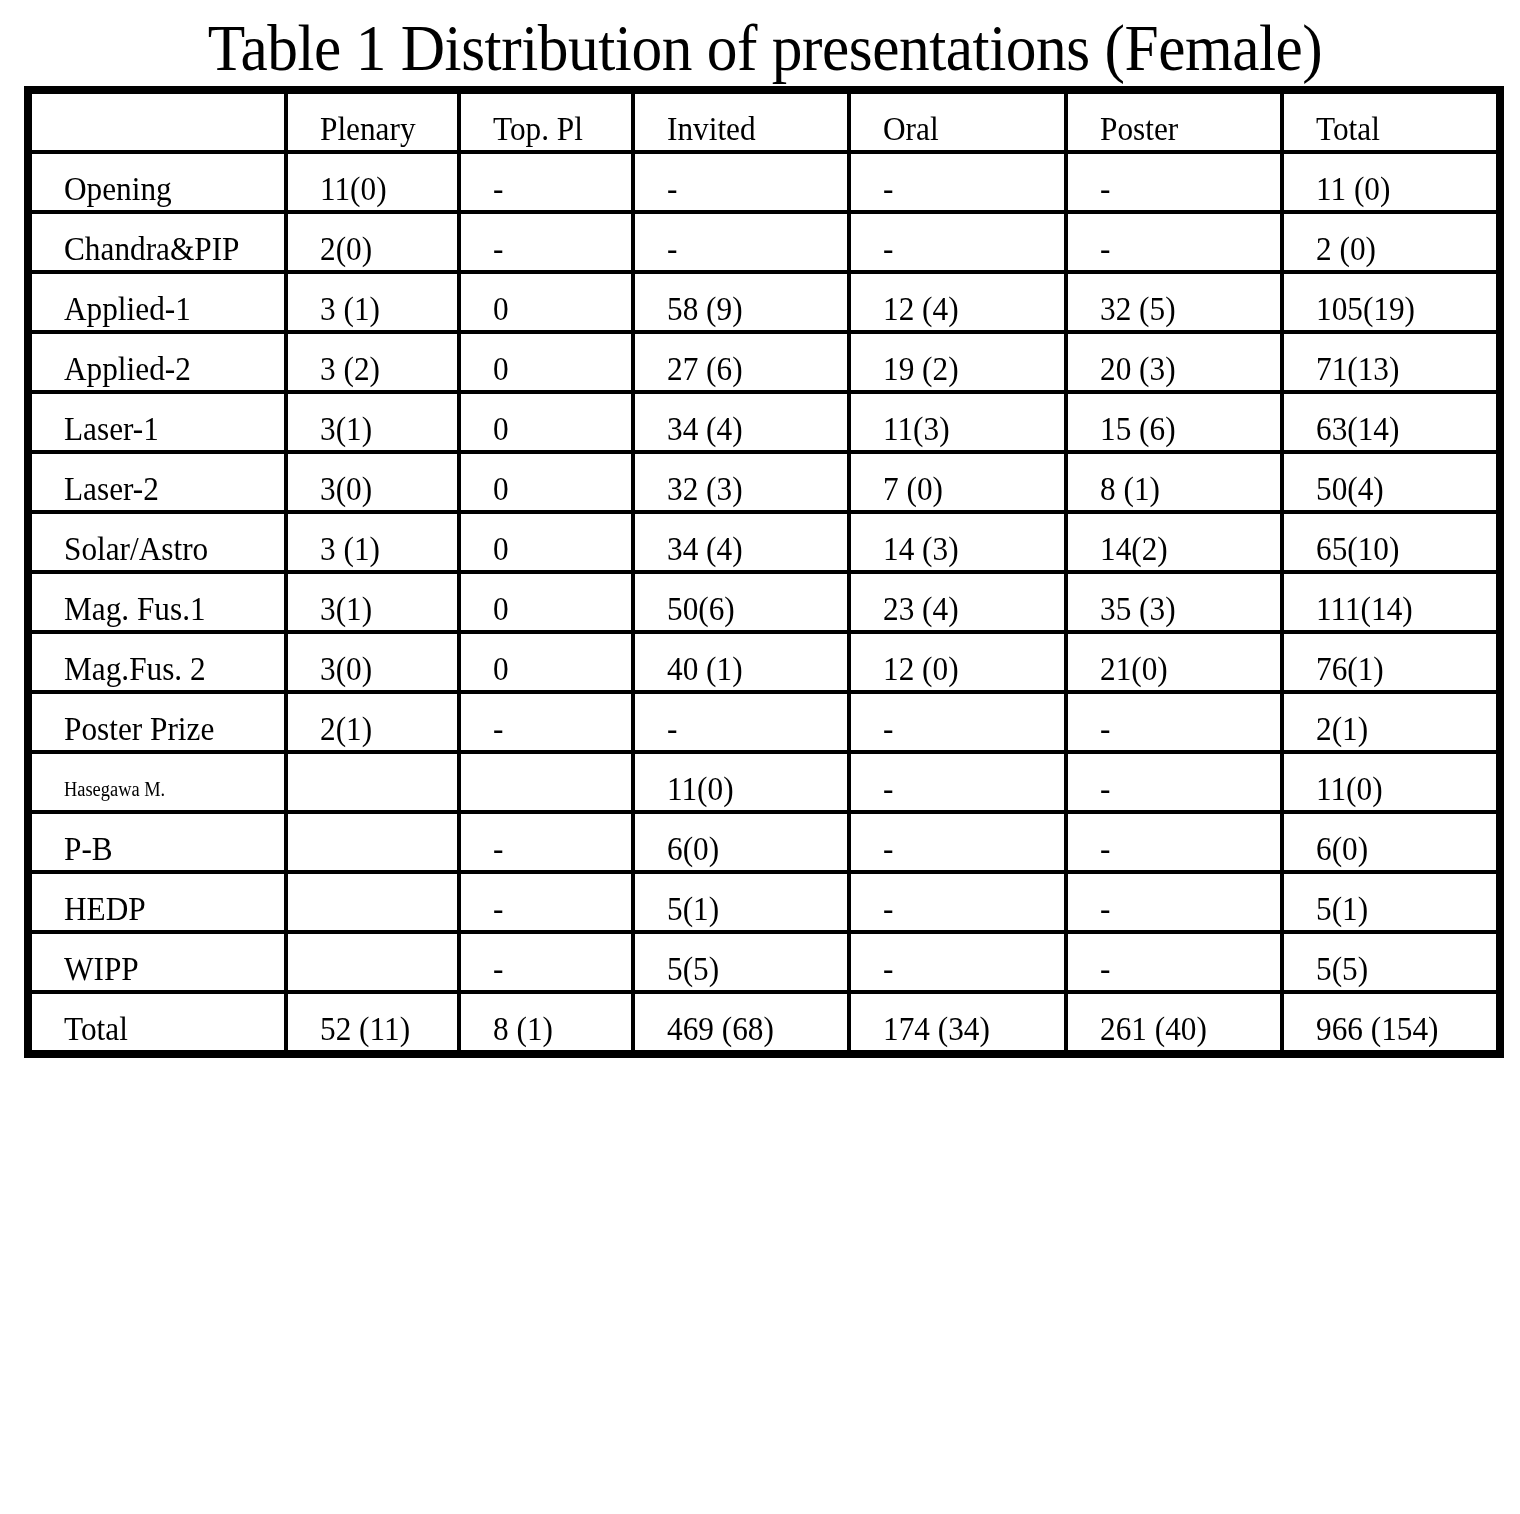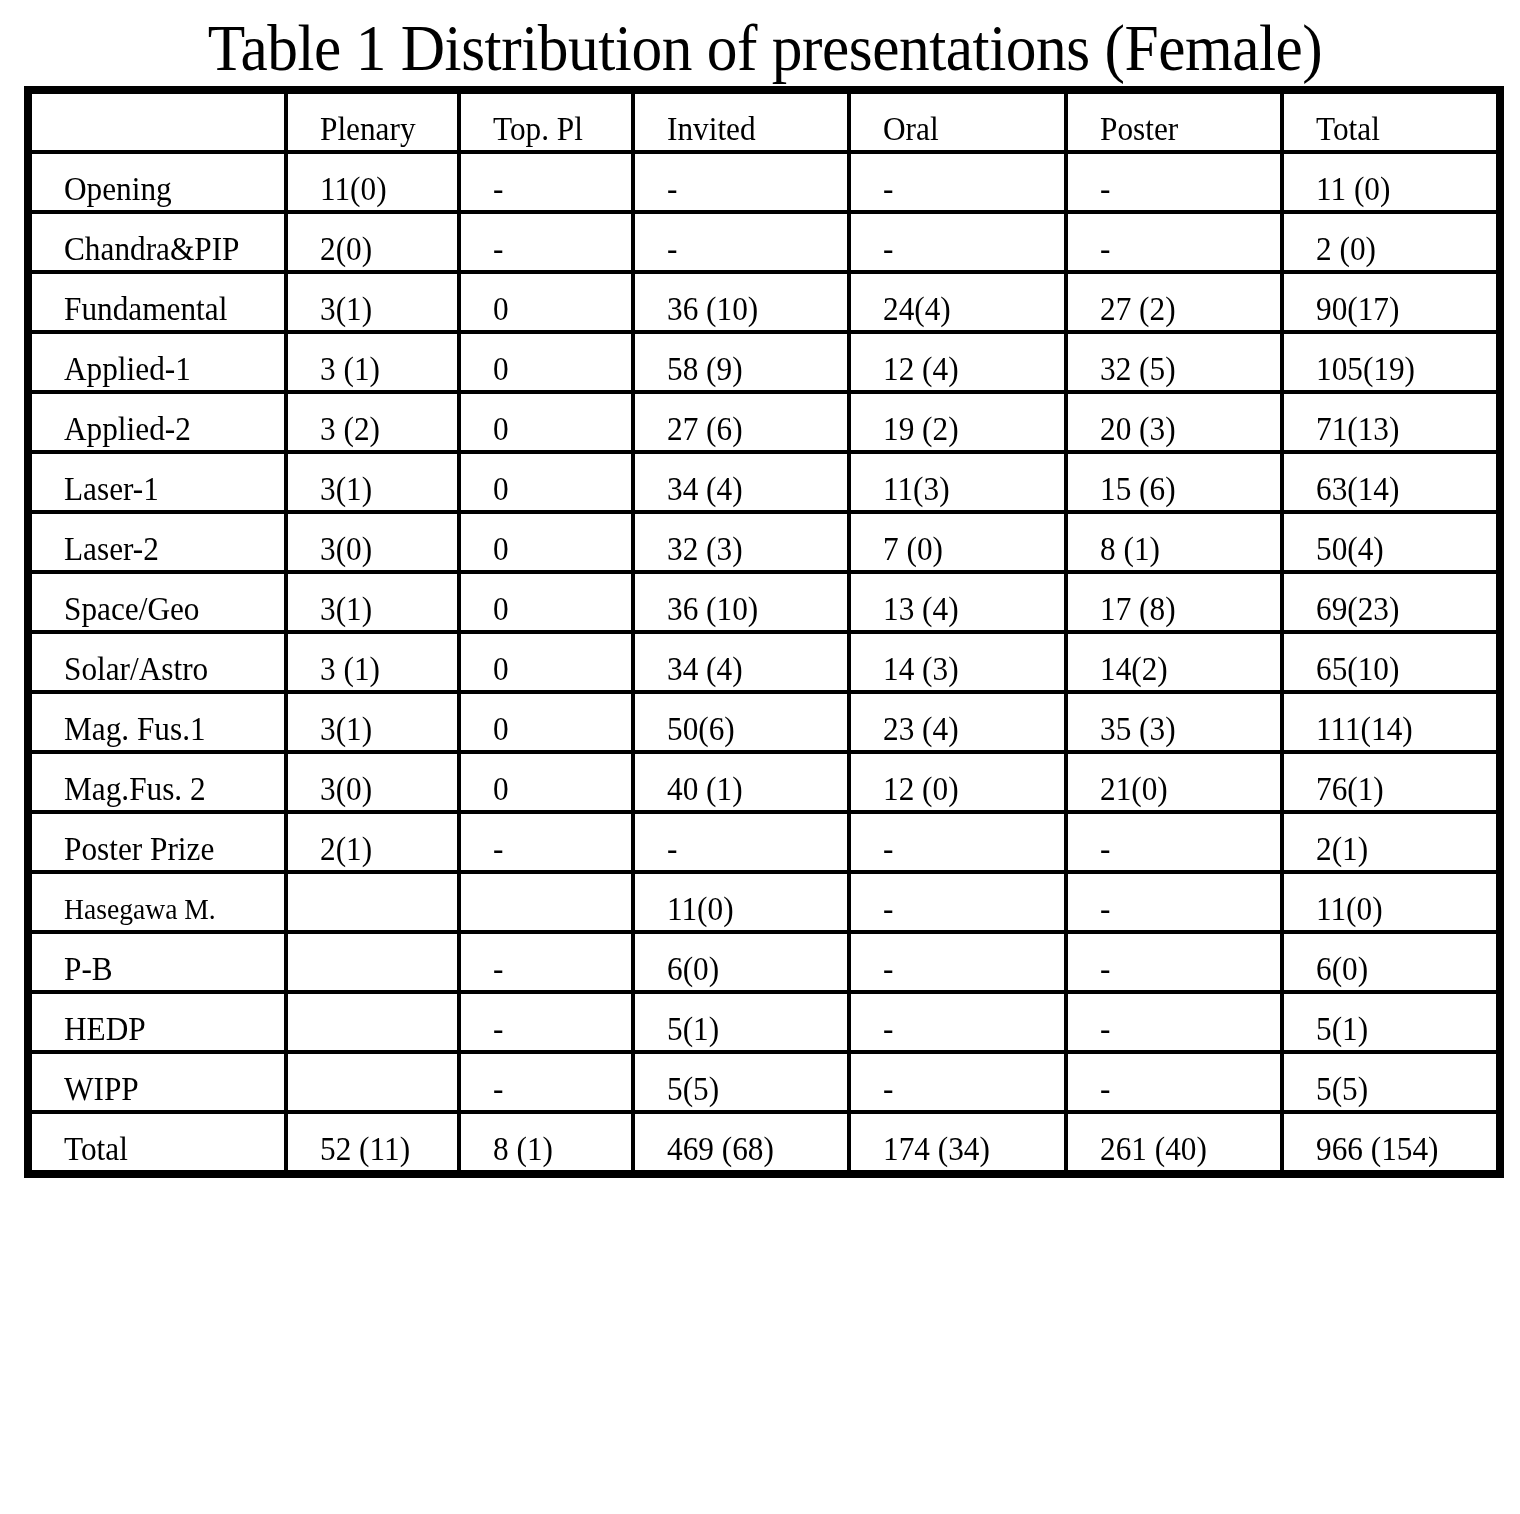--- a/index.html
+++ b/index.html
@@ -55,21 +55,21 @@
       white-space: nowrap;
       overflow: hidden;
     }
     table.dist th {
       height: 56px;
     }
     table.dist td.label {
       padding-left: 32px;
     }
     table.dist td.label.small {
-      font-size: 30px;
+      font-size: 20px;
     }
     .cell-text {
       display: inline-block;
       transform: scaleX(0.92);
       transform-origin: left bottom;
       padding-bottom: 2px;
     }
   </style>
 </head>
 <body>
@@ -110,29 +110,20 @@
       <tr>
         <td class="label"><span class="cell-text">Chandra&amp;PIP</span></td>
         <td><span class="cell-text">2(0)</span></td>
         <td><span class="cell-text">-</span></td>
         <td><span class="cell-text">-</span></td>
         <td><span class="cell-text">-</span></td>
         <td><span class="cell-text">-</span></td>
         <td><span class="cell-text">2 (0)</span></td>
       </tr>
       <tr>
-        <td class="label"><span class="cell-text">Fundamental</span></td>
-        <td><span class="cell-text">3(1)</span></td>
-        <td><span class="cell-text">0</span></td>
-        <td><span class="cell-text">36 (10)</span></td>
-        <td><span class="cell-text">24(4)</span></td>
-        <td><span class="cell-text">27 (2)</span></td>
-        <td><span class="cell-text">90(17)</span></td>
-      </tr>
-      <tr>
         <td class="label"><span class="cell-text">Applied-1</span></td>
         <td><span class="cell-text">3 (1)</span></td>
         <td><span class="cell-text">0</span></td>
         <td><span class="cell-text">58 (9)</span></td>
         <td><span class="cell-text">12 (4)</span></td>
         <td><span class="cell-text">32 (5)</span></td>
         <td><span class="cell-text">105(19)</span></td>
       </tr>
       <tr>
         <td class="label"><span class="cell-text">Applied-2</span></td>
@@ -153,29 +144,20 @@
         <td><span class="cell-text">63(14)</span></td>
       </tr>
       <tr>
         <td class="label"><span class="cell-text">Laser-2</span></td>
         <td><span class="cell-text">3(0)</span></td>
         <td><span class="cell-text">0</span></td>
         <td><span class="cell-text">32 (3)</span></td>
         <td><span class="cell-text">7 (0)</span></td>
         <td><span class="cell-text">8 (1)</span></td>
         <td><span class="cell-text">50(4)</span></td>
-      </tr>
-      <tr>
-        <td class="label"><span class="cell-text">Space/Geo</span></td>
-        <td><span class="cell-text">3(1)</span></td>
-        <td><span class="cell-text">0</span></td>
-        <td><span class="cell-text">36 (10)</span></td>
-        <td><span class="cell-text">13 (4)</span></td>
-        <td><span class="cell-text">17 (8)</span></td>
-        <td><span class="cell-text">69(23)</span></td>
       </tr>
       <tr>
         <td class="label"><span class="cell-text">Solar/Astro</span></td>
         <td><span class="cell-text">3 (1)</span></td>
         <td><span class="cell-text">0</span></td>
         <td><span class="cell-text">34 (4)</span></td>
         <td><span class="cell-text">14 (3)</span></td>
         <td><span class="cell-text">14(2)</span></td>
         <td><span class="cell-text">65(10)</span></td>
       </tr>

